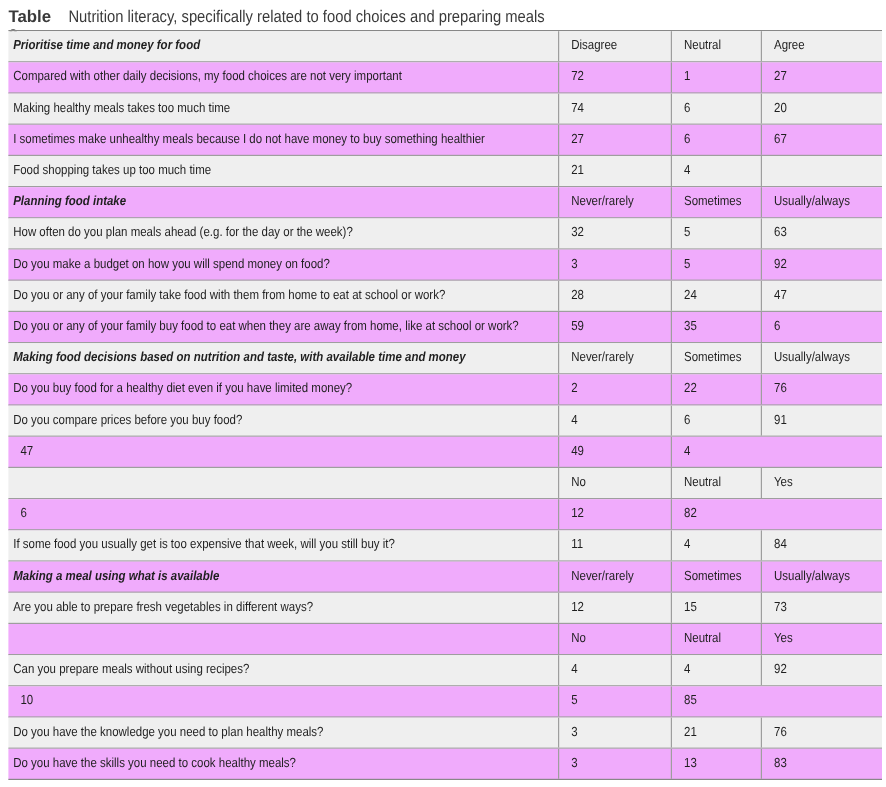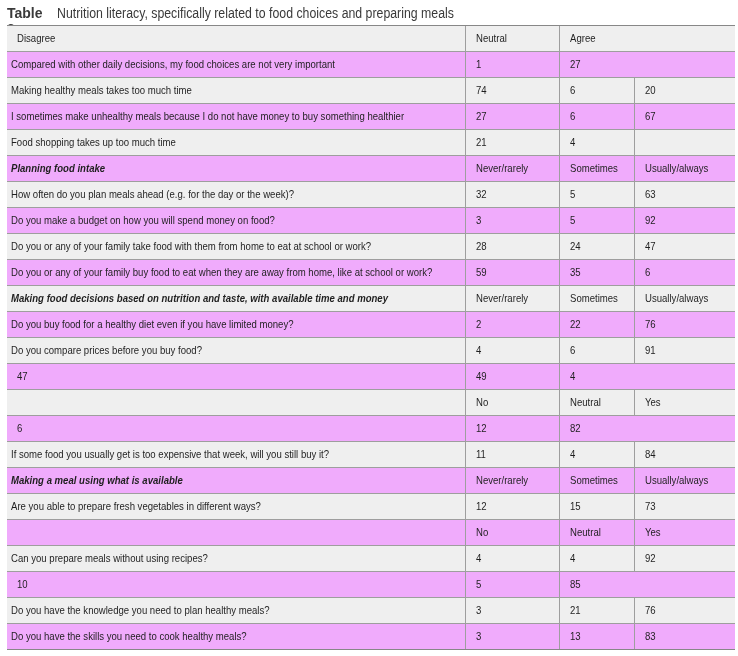--- a/index.html
+++ b/index.html
@@ -89,26 +89,28 @@
 </head>
 <body style="color: rgb(31, 31, 31);">
 
 <div class="title-bar" style="color: rgb(58, 58, 58);">
   <span class="title-label">Table 2:</span>
   <span class="title-text">Nutrition literacy, specifically related to food choices and preparing meals</span>
 </div>
 
 <div class="nl-table">
     <div class="row section">
+      <div class="cell c-label"><span class="txt">Prioritise time and money for food</span></div>
       <div class="cell c-val"><span class="txt">Disagree</span></div>
       <div class="cell c-val"><span class="txt">Neutral</span></div>
       <div class="cell c-val last"><span class="txt">Agree</span></div>
     </div>
     <div class="row data">
       <div class="cell c-label"><span class="txt">Compared with other daily decisions, my food choices are not very important</span></div>
+      <div class="cell c-val"><span class="txt">72</span></div>
       <div class="cell c-val"><span class="txt">1</span></div>
       <div class="cell c-val last"><span class="txt">27</span></div>
     </div>
     <div class="row data">
       <div class="cell c-label"><span class="txt">Making healthy meals takes too much time</span></div>
       <div class="cell c-val"><span class="txt">74</span></div>
       <div class="cell c-val"><span class="txt">6</span></div>
       <div class="cell c-val last"><span class="txt">20</span></div>
     </div>
     <div class="row data">

